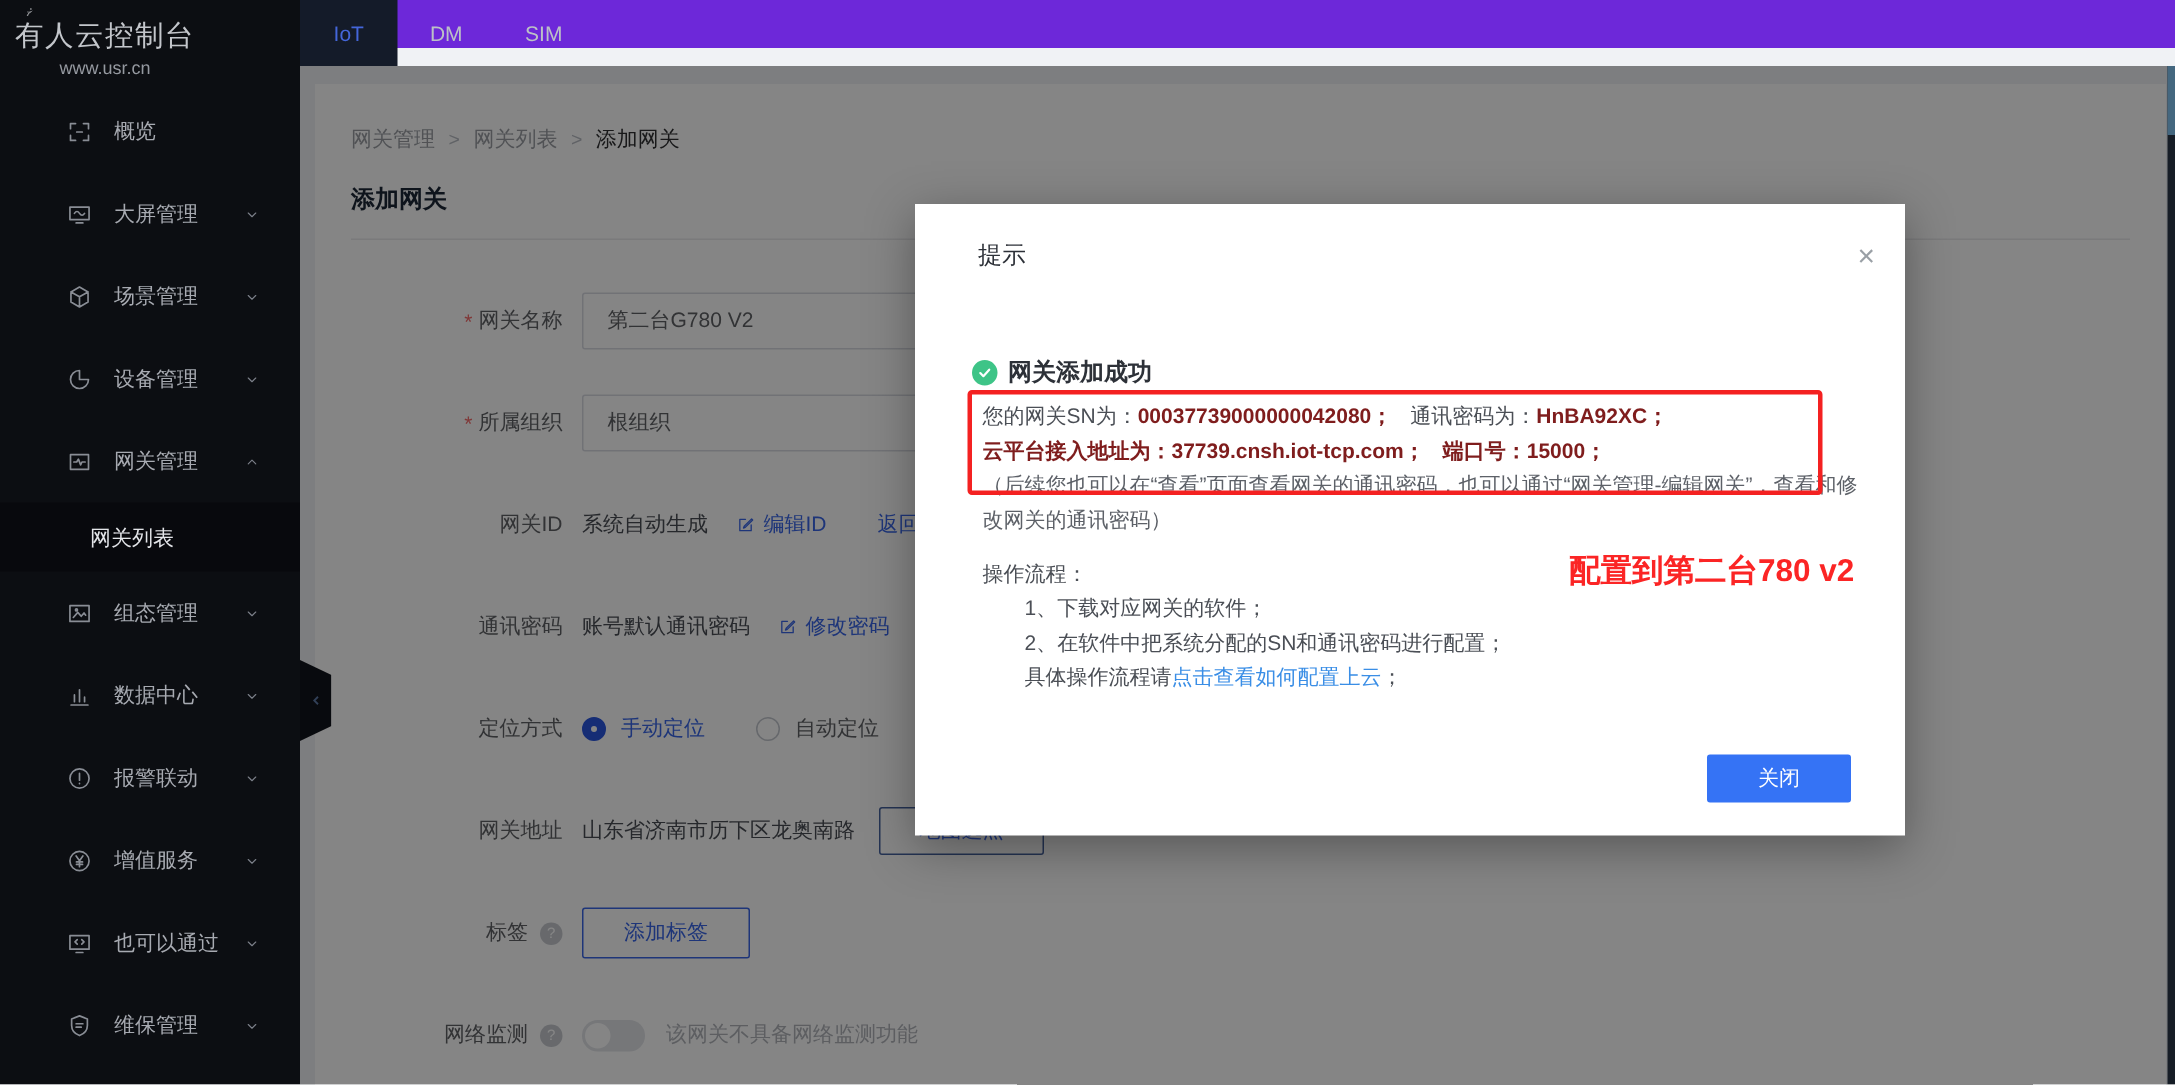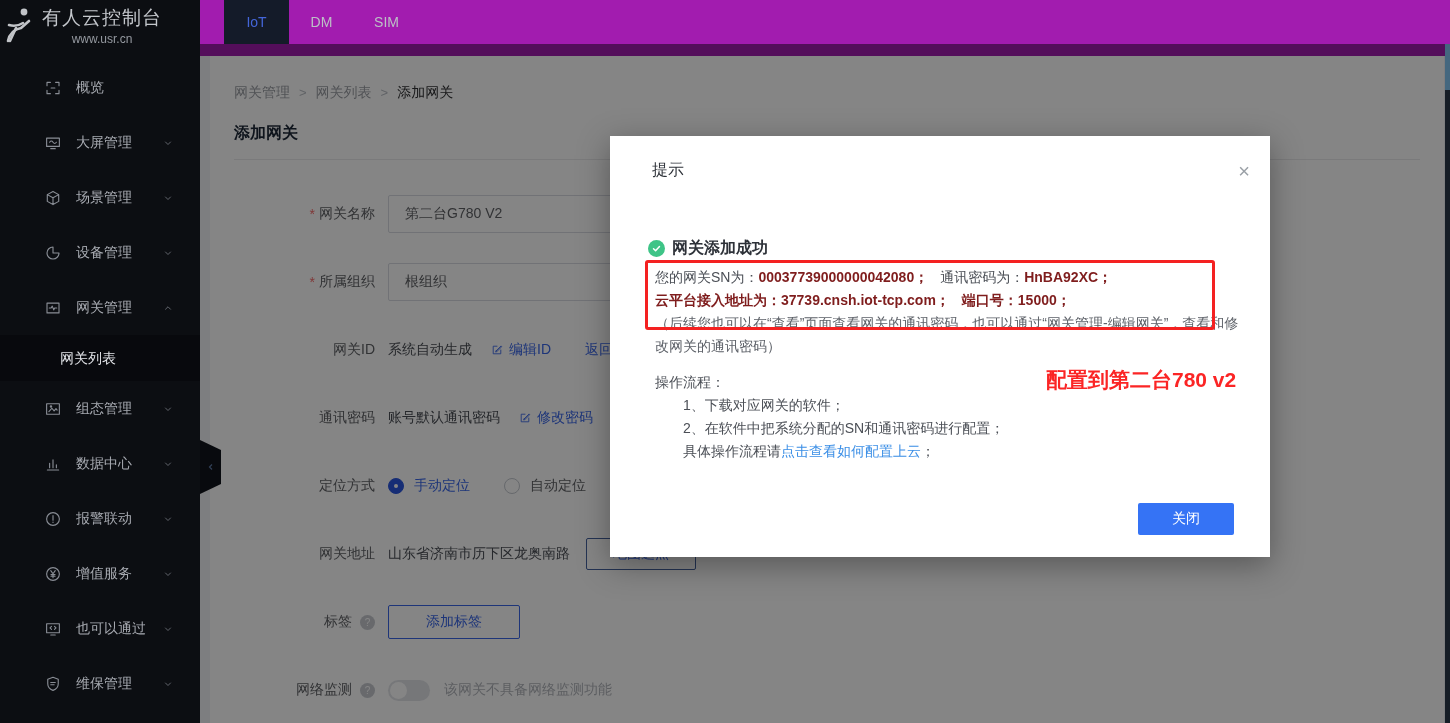--- a/index.html
+++ b/index.html
@@ -1,33 +1,33 @@
 <!DOCTYPE html>
 <html><head>
 <meta charset="utf-8">
 <style>
   * { margin:0; padding:0; box-sizing:border-box; }
   body { font-family:"Liberation Sans",sans-serif; }
   .screen { position:relative; width:1450px; height:723px; background:#f0f2f5; overflow:hidden; font-size:14px; }
 
   
   .sidebar { position:absolute; left:0; top:0; width:200px; height:723px; background:#0c0e12; z-index:10; color:#a7aab1; }
-  .logo { display:flex; align-items:flex-start; padding:5px 0 0 4px; height:52px; }
+  .logo { display:flex; align-items:flex-start; padding:5px 0 0 4px; height:52px;flex-direction:column; }
   .logo-text { margin-left:6px; }
   .logo-title { color:#c3c6cb; font-size:19px; letter-spacing:1px; }
   .logo-url { color:#9599a0; font-size:12px; text-align:center; margin-top:1px; }
   .side-nav { margin-top:8px; }
   .side-item { display:flex; align-items:center; height:55px; padding-left:44px; cursor:pointer; }
   .side-item .side-label { margin-left:14px; font-size:14px; color:#a7aab1; }
   .side-item svg.mi { color:#898d95; }
   .side-item .chev { margin-left:auto; margin-right:26px; color:#7d818a; }
   .side-sub { height:46px; line-height:46px; padding-left:60px; background:#08090d; color:#e3e5e9; cursor:pointer; font-size:14px; }
 
   
-  .topbar { position:absolute; left:200px; top:0; right:0; height:56px; background:#a21caf; display:flex; z-index:10;padding-left:24px; }
+  .topbar { position:absolute; left:200px; top:0; right:0; height:32px; background:#6d28d9; display:flex; z-index:10; }
   .tab { width:65px; height:44px; line-height:44px; text-align:center; color:#bcc0c6; font-size:14px; cursor:pointer; }
   .tab.active { background:#141b29; color:#4466d9; }
 
   
   .content { position:absolute; left:200px; top:44px; right:0; bottom:0; background:#f0f2f5; }
   .card { position:absolute; left:10px; top:12px; right:6px; height:720px; background:#ffffff; padding:0 24px; }
   .breadcrumb { padding-top:28px; color:#9b9ea4; }
   .crumb { cursor:pointer; }
   .crumb.current { color:#303133; }
   .sep { margin:0 9px; color:#b9bdc4; font-size:13px; }
@@ -44,21 +44,21 @@
   .input { width:300px; height:38px; border:1px solid #d8dbe2; border-radius:2px; padding:0 16px; display:flex; align-items:center; color:#606266; background:#fff; }
   .fvalue { color:#4a4e55; }
   .link { color:#3a67e8; display:inline-flex; align-items:center; gap:5px; cursor:pointer; }
   .gap18 { margin-left:18px; } .gap34 { margin-left:34px; }
   .radio { width:16px; height:16px; border-radius:50%; border:1px solid #c4c8cf; background:#fff; position:relative; cursor:pointer; }
   .radio.checked { border-color:#2b57e0; background:#2b57e0; }
   .radio.checked:after { content:""; position:absolute; left:5px; top:5px; width:4px; height:4px; border-radius:50%; background:#fff; }
   .radio-label { margin-left:10px; color:#606266; cursor:pointer; }
   .radio-label.checked { color:#3a67e8; }
   .map-btn { margin-left:16px; width:110px; height:32px; border:1px solid #45629f; border-radius:2px; color:#3a67e8; display:flex; align-items:center; justify-content:center; cursor:pointer; }
-  .tag-btn { width:132px; height:34px; border:1px solid #3a67e8; border-radius:2px; color:#3a67e8; display:flex; align-items:center; justify-content:center; cursor:pointer; background:#fff; }
+  .tag-btn { width:112px; height:34px; border:1px solid #3a67e8; border-radius:2px; color:#3a67e8; display:flex; align-items:center; justify-content:center; cursor:pointer; background:#fff; }
   .toggle { width:42px; height:21px; border-radius:11px; background:#e2e4e9; position:relative; }
   .toggle .knob { position:absolute; left:2px; top:2px; width:17px; height:17px; border-radius:50%; background:#fff; }
   .toggle-note { margin-left:14px; color:#b2b5bb; }
 
   
   .handle { position:absolute; left:200px; top:440px; width:21px; height:54px; background:#11141b; z-index:12;
             clip-path:polygon(0 0,100% 10px,100% 44px,0 100%); display:flex; align-items:center; justify-content:center; color:#5f7ca8; cursor:pointer; }
 
   
   .overlay { position:absolute; left:200px; top:44px; right:0; bottom:0; background:rgba(0,0,0,0.48); z-index:40; }

